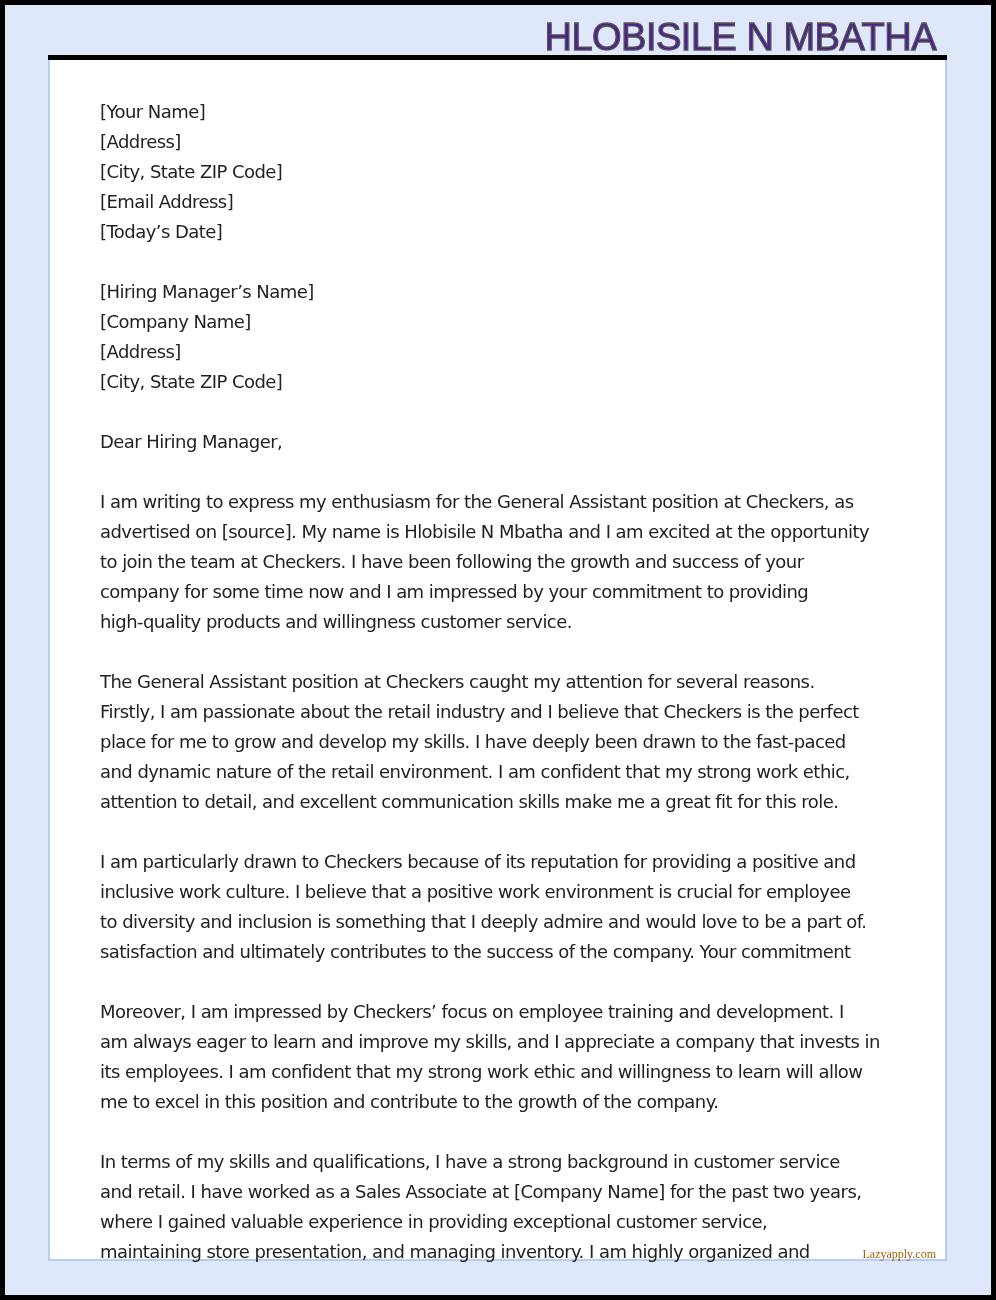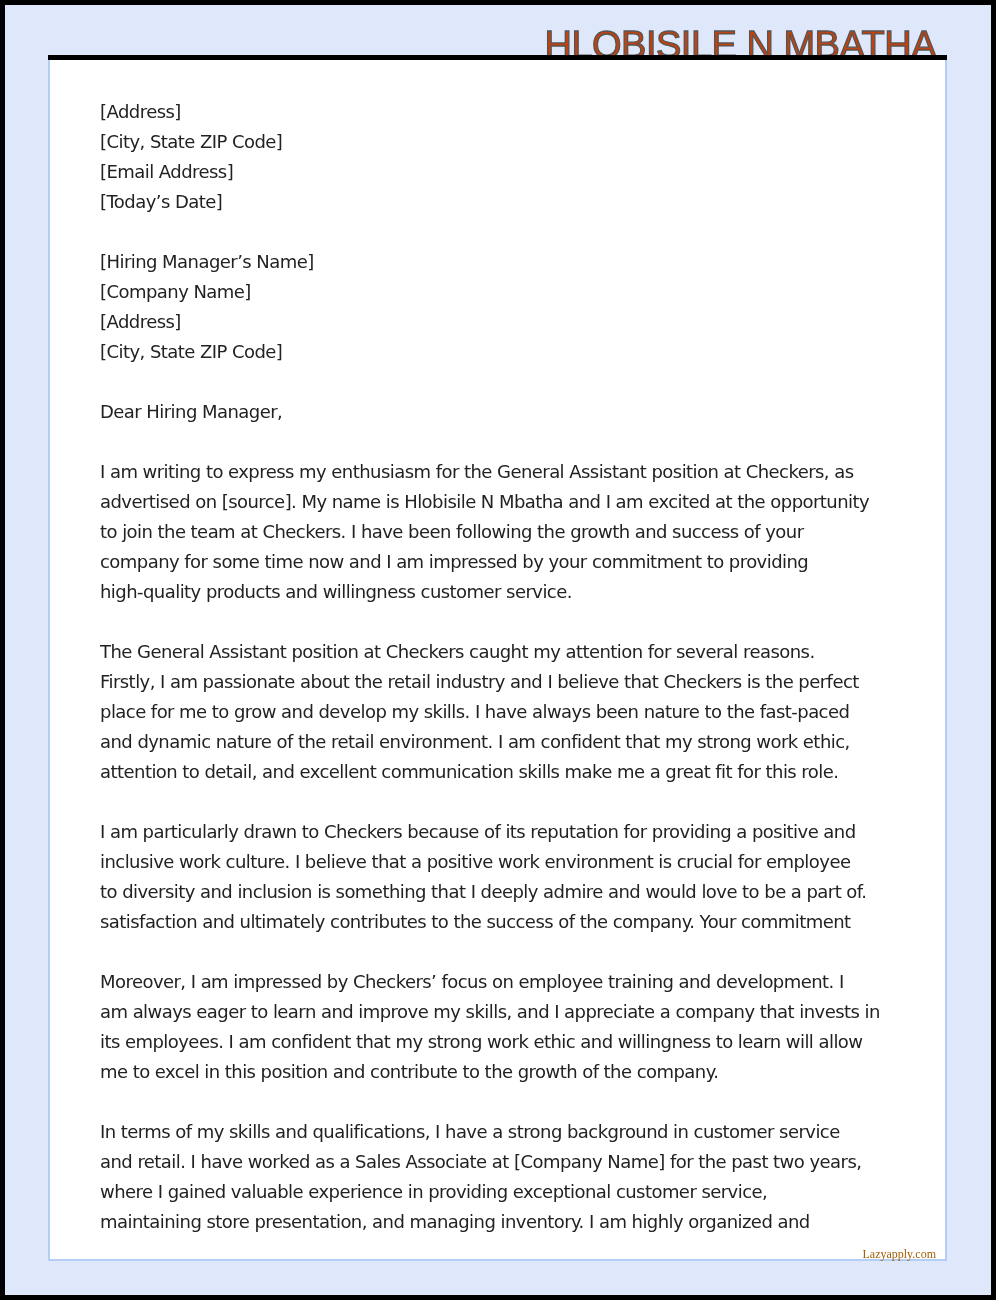--- a/index.html
+++ b/index.html
@@ -6,24 +6,24 @@
     body {
       width: 996px; height: 1300px; overflow: hidden; position: relative;
       background: #000;
       font-family: "DejaVu Sans", sans-serif;
     }
     .canvas {
       position: absolute; left: 5px; top: 5px; width: 986px; height: 1290px;
       background: #dfe7fa; overflow: hidden;
     }
     .name-heading {
-      position: absolute; right: 55px; top: 18px;
+      position: absolute; right: 55px; top: 10px;
       font-family: "Liberation Sans", sans-serif;
       font-size: 38px; letter-spacing: -0.5px;
-      color: #c2410c;
+      color: #4c1d95;
       -webkit-text-stroke: 1.3px #555;
       line-height: 44px; white-space: nowrap;
     }
     .top-rule {
       position: absolute; left: 43px; top: 50px; width: 899px; height: 5px;
       background: #000;
     }
     .page {
       position: absolute; left: 43px; top: 55px; width: 895px; height: 1199px;
       background: #fff;
@@ -47,20 +47,21 @@
 </head>
 <body>
 
 <div class="canvas">
   <div class="name-heading">HLOBISILE N MBATHA</div>
   <div class="top-rule"></div>
   <div class="page"></div>
 
   <div class="letter">
     <div class="block">
+      <span class="line">[Your Name]</span>
       <span class="line">[Address]</span>
       <span class="line">[City, State ZIP Code]</span>
       <span class="line">[Email Address]</span>
       <span class="line">[Today’s Date]</span>
     </div>
 
     <div class="block">
       <span class="line">[Hiring Manager’s Name]</span>
       <span class="line">[Company Name]</span>
       <span class="line">[Address]</span>
@@ -75,21 +76,21 @@
       <span class="line">I am writing to express my enthusiasm for the General Assistant position at Checkers, as</span>
       <span class="line">advertised on [source]. My name is Hlobisile N Mbatha and I am excited at the opportunity</span>
       <span class="line">to join the team at Checkers. I have been following the growth and success of your</span>
       <span class="line">company for some time now and I am impressed by your commitment to providing</span>
       <span class="line">high-quality products and willingness customer service.</span>
     </p>
 
     <p>
       <span class="line">The General Assistant position at Checkers caught my attention for several reasons.</span>
       <span class="line">Firstly, I am passionate about the retail industry and I believe that Checkers is the perfect</span>
-      <span class="line">place for me to grow and develop my skills. I have always been nature to the fast-paced</span>
+      <span class="line">place for me to grow and develop my skills. I have deeply been drawn to the fast-paced</span>
       <span class="line">and dynamic nature of the retail environment. I am confident that my strong work ethic,</span>
       <span class="line">attention to detail, and excellent communication skills make me a great fit for this role.</span>
     </p>
 
     <p>
       <span class="line">I am particularly drawn to Checkers because of its reputation for providing a positive and</span>
       <span class="line">inclusive work culture. I believe that a positive work environment is crucial for employee</span>
       <span class="line">to diversity and inclusion is something that I deeply admire and would love to be a part of.</span>
       <span class="line">satisfaction and ultimately contributes to the success of the company. Your commitment</span>
     </p>

